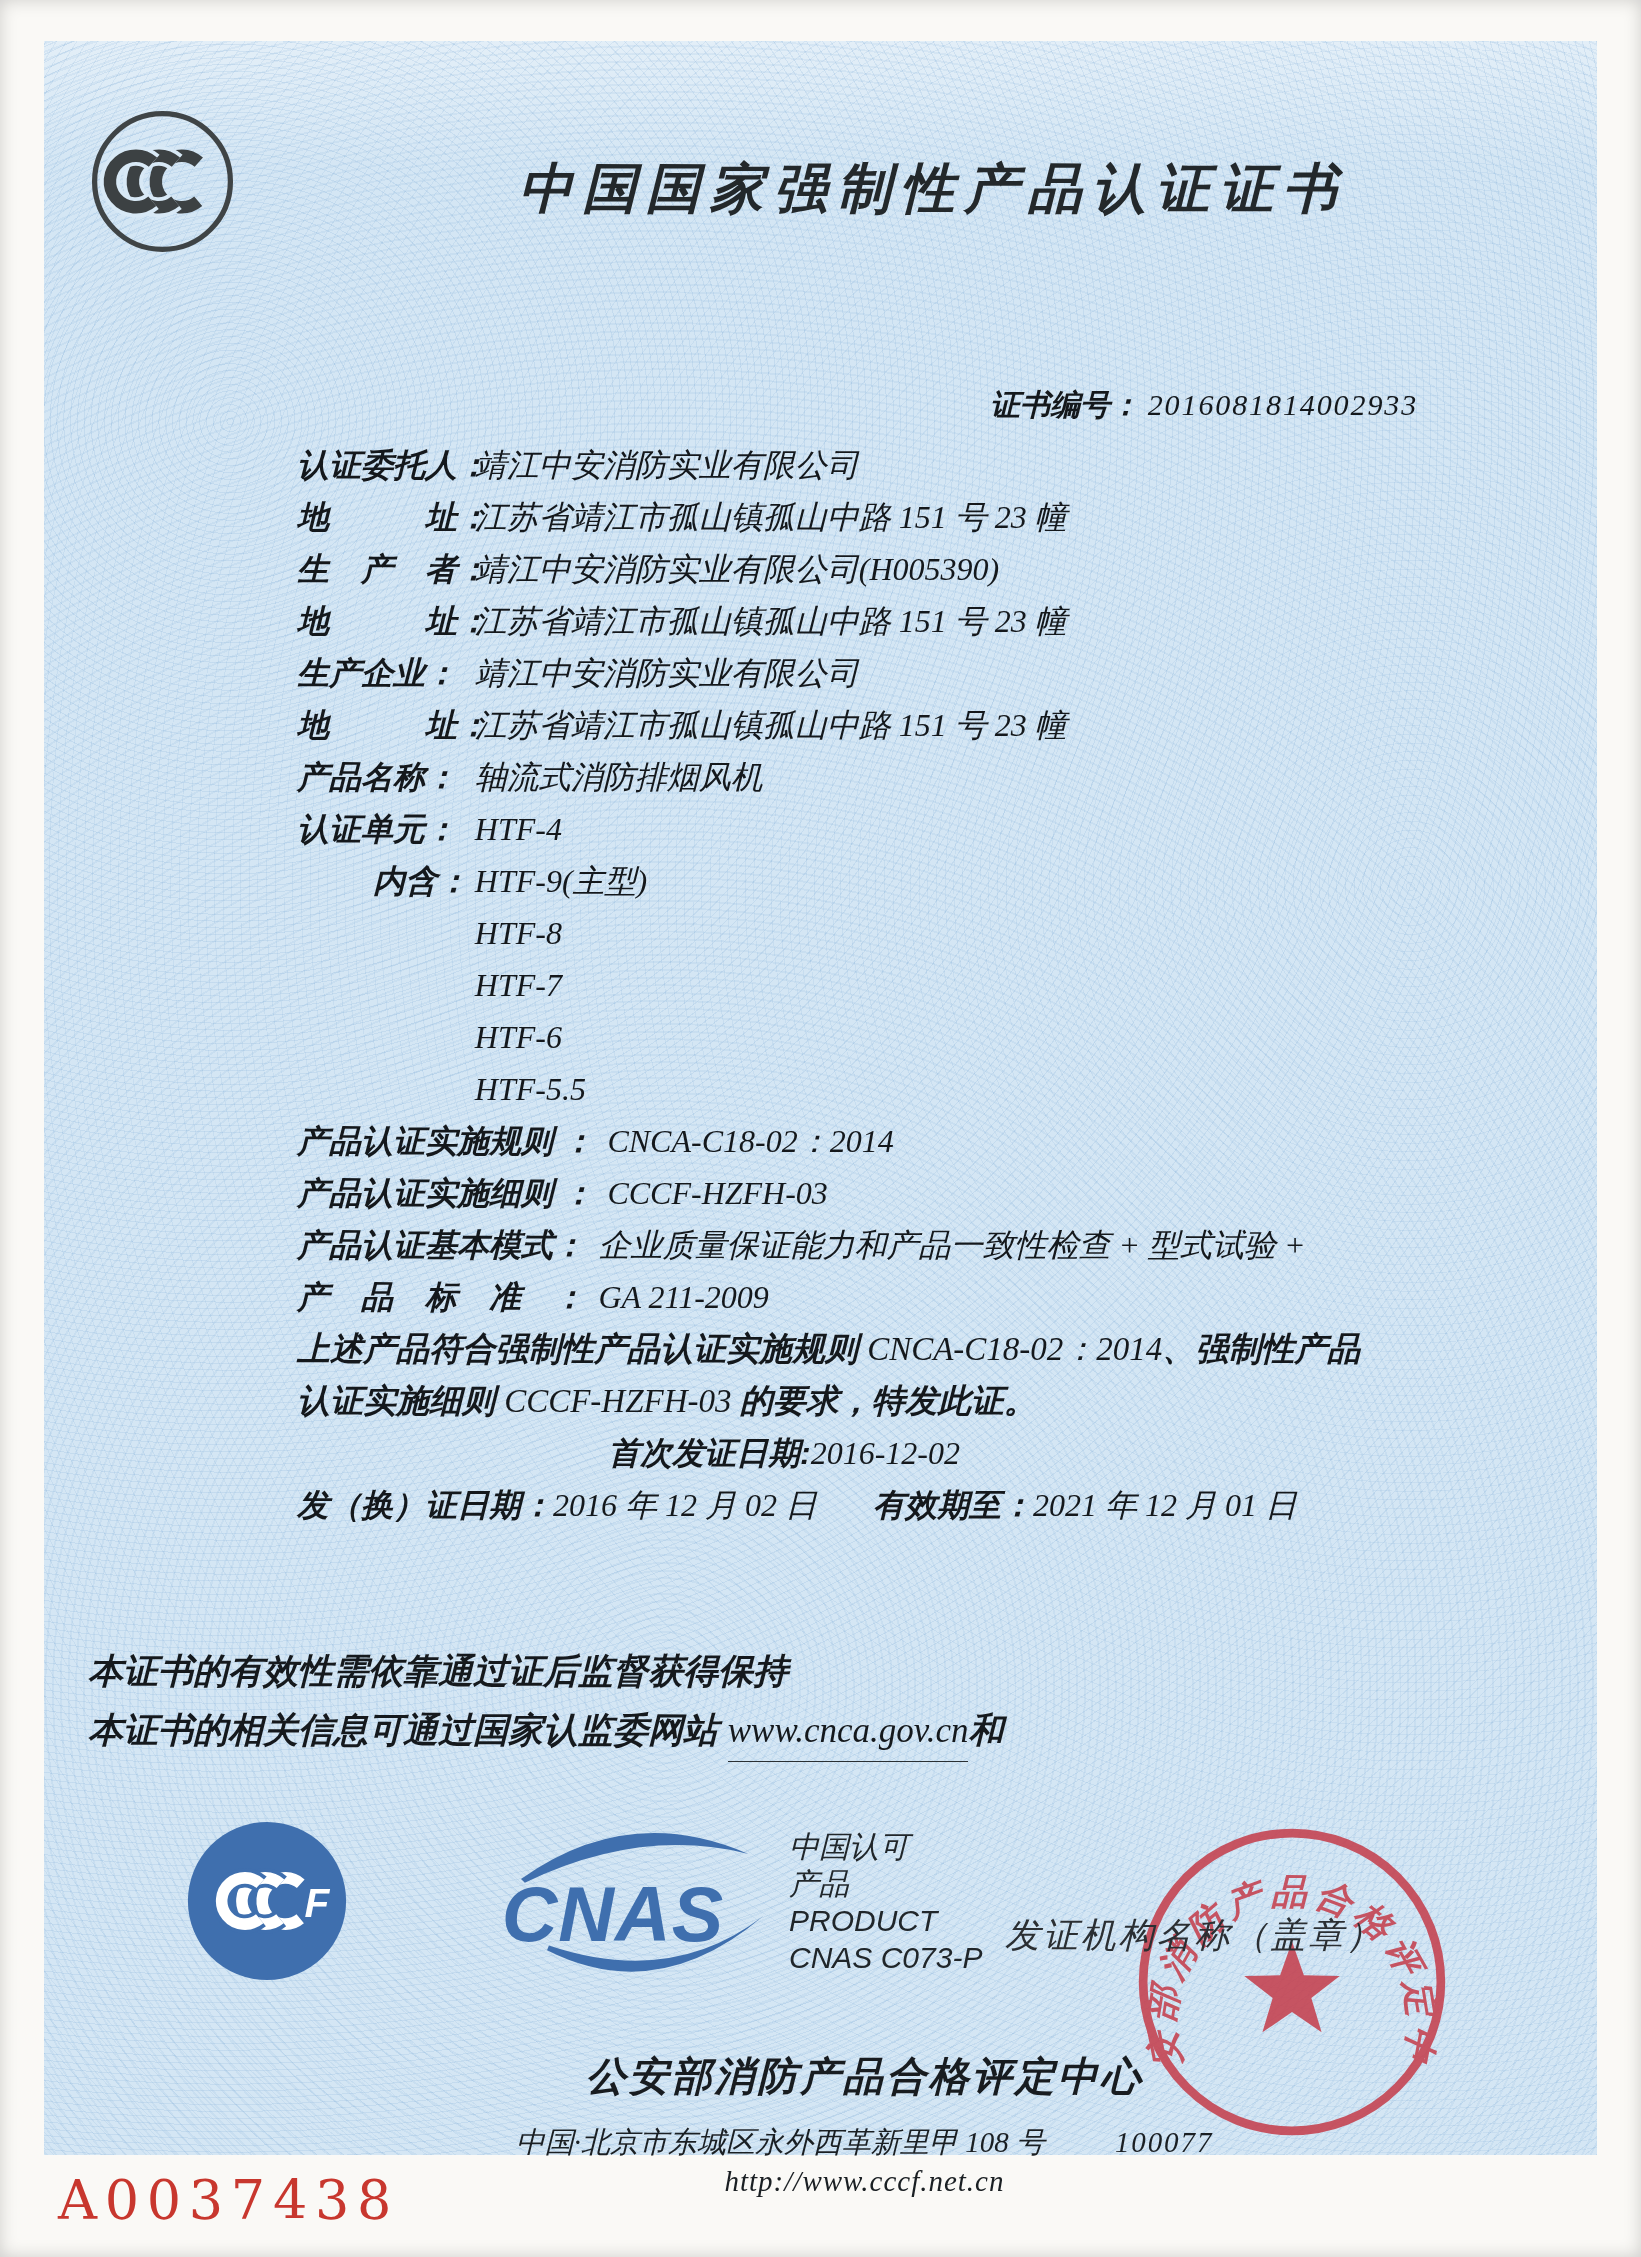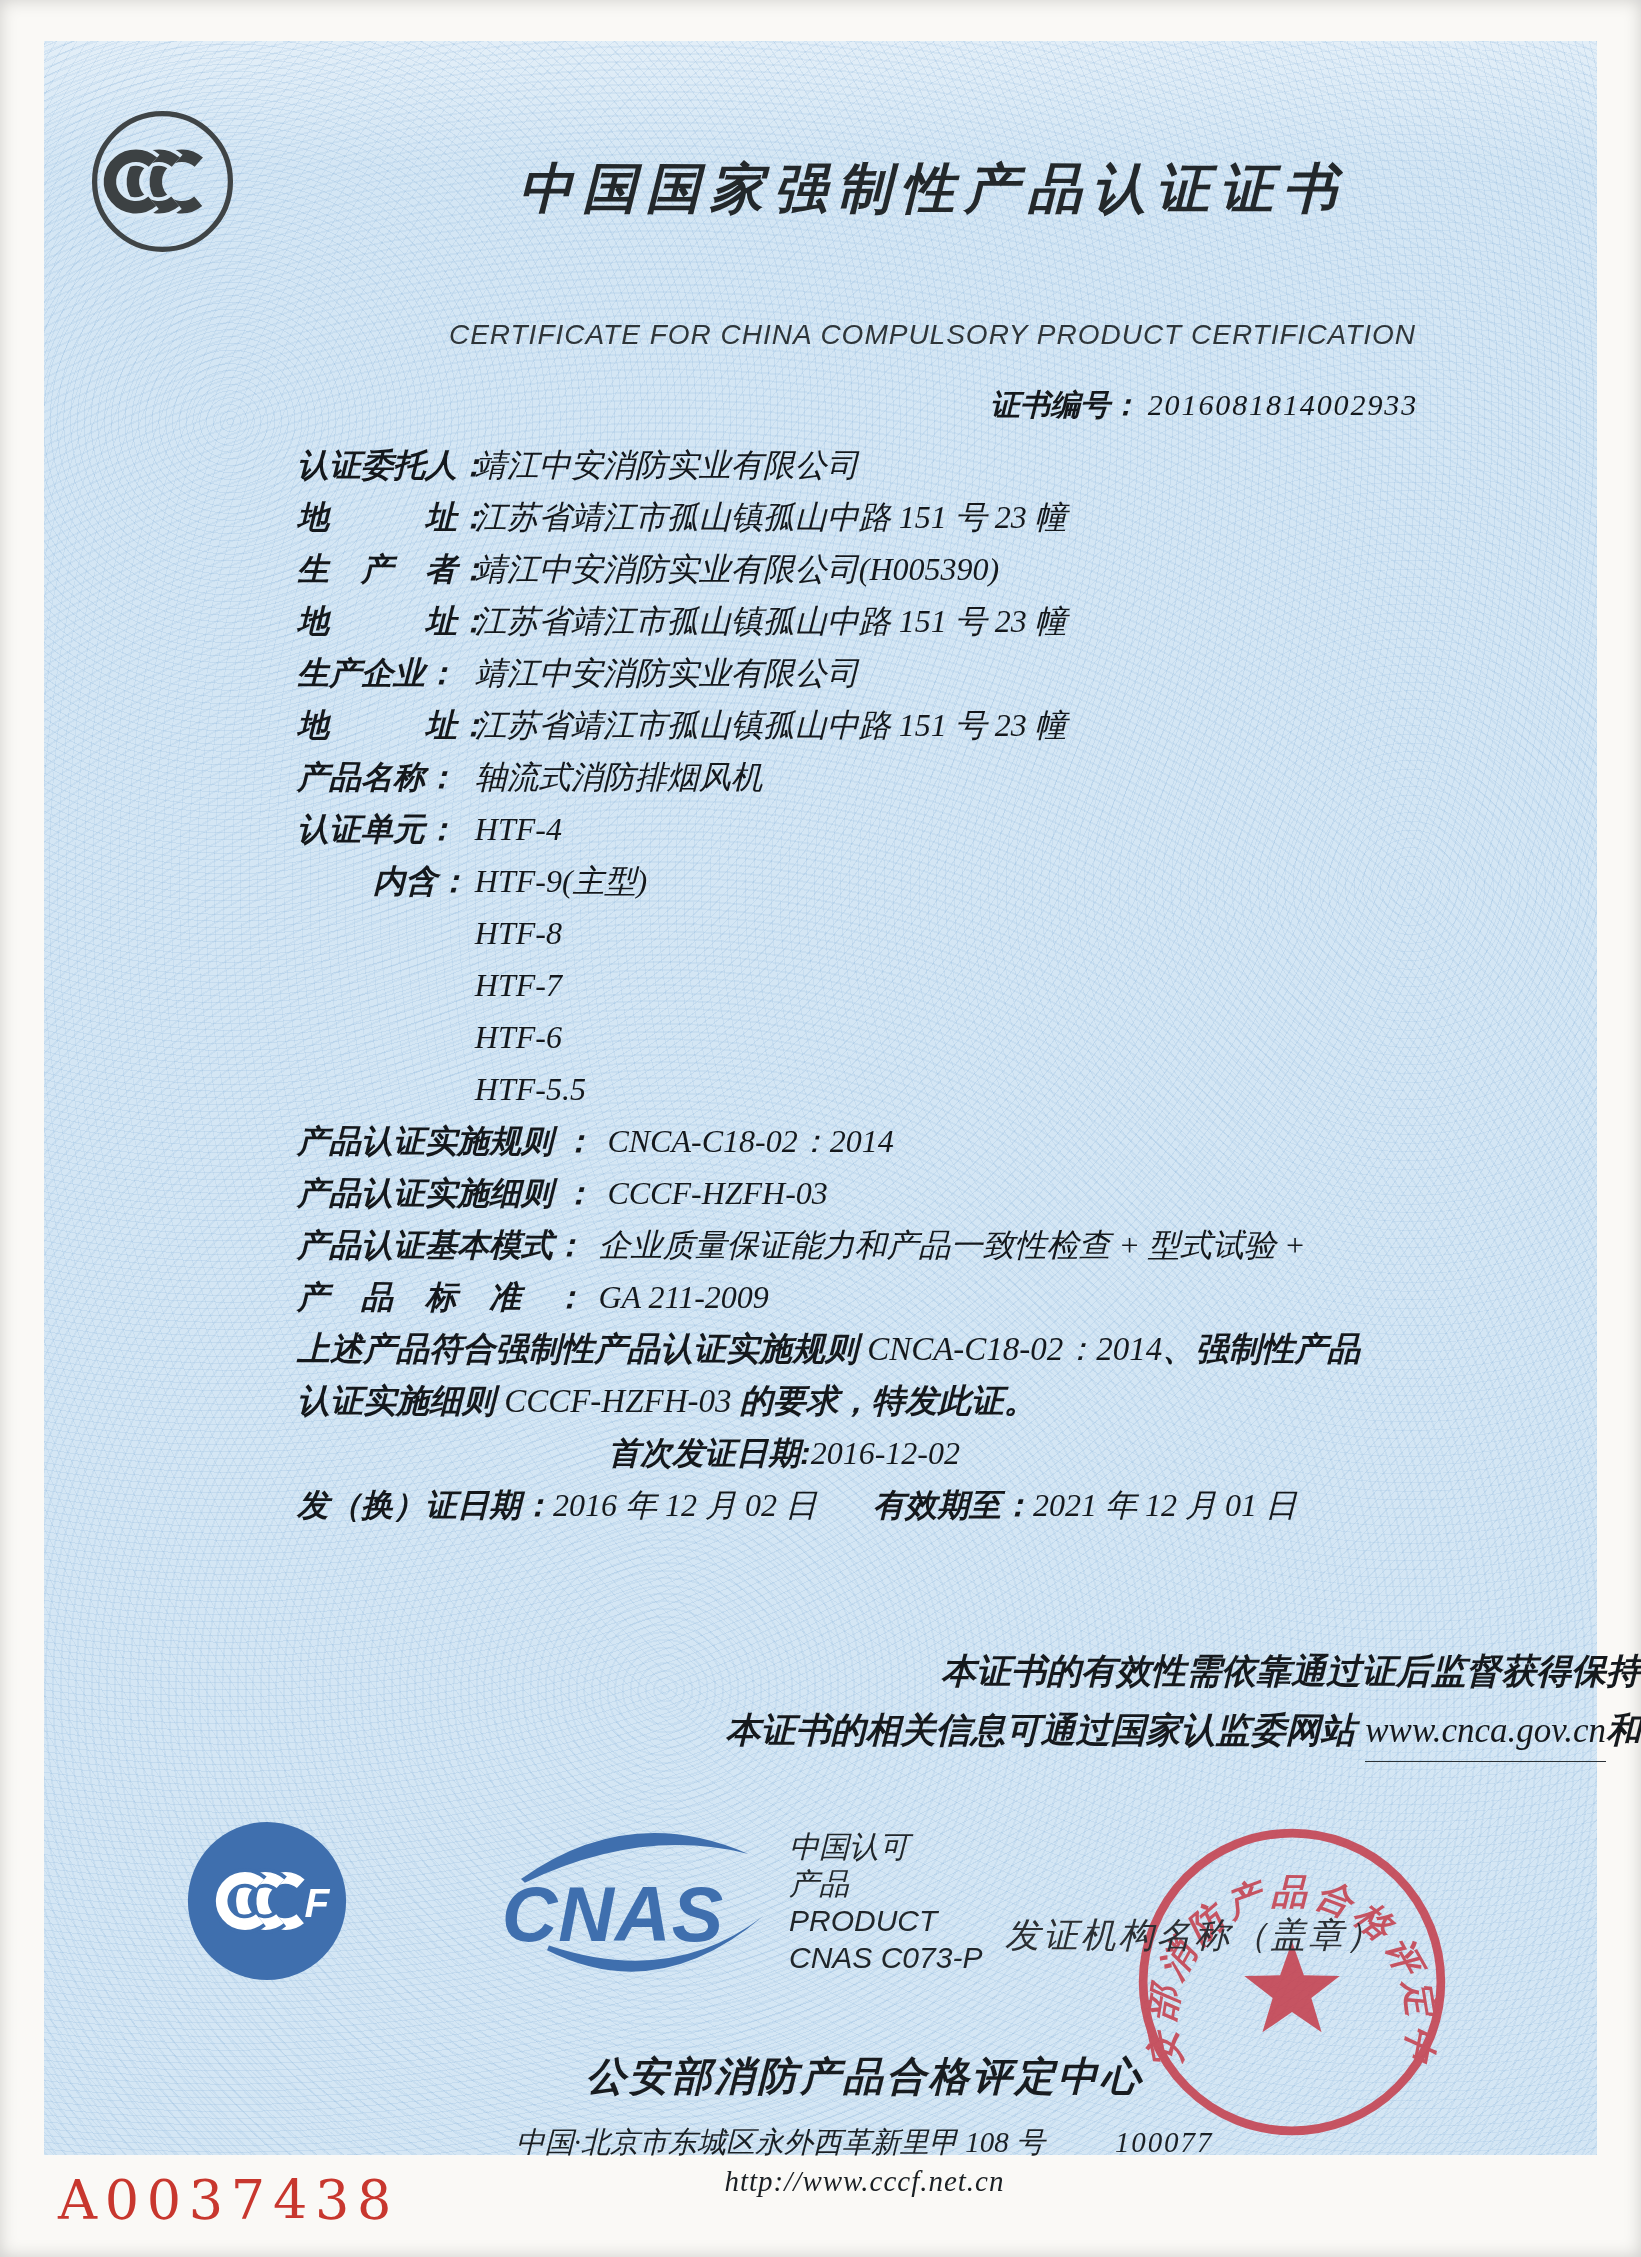--- a/index.html
+++ b/index.html
@@ -32,21 +32,21 @@
   .lbl.right{text-align:right;}
   .v{font-family:"Liberation Serif",serif;}
   .b{font-family:"Liberation Sans",sans-serif;font-weight:700;}
   .val{margin-left:5.8px;}
   .rule-lbl{font-family:"Liberation Sans",sans-serif;font-weight:700;}
   .rule-val{font-family:"Liberation Serif",serif;margin-left:13.5px;}
   .stmt{font-size:33px;}
   .first-issue{margin-left:311px;}
   .gap-left{margin-left:56px;}
 
-  .note{left:44px;width:1553px;text-align:right;font-size:35px;color:#15191d;}
+  .note{left:44px;width:1553px;text-align:left;font-size:35px;color:#15191d;}
   .note .url{font-family:"Liberation Serif",serif;border-bottom:1.9px solid #2a3034;padding-bottom:11px;}
   .n1{top:1607px;} .n2{top:1666px;} .n3{top:1726px;}
 
   .cccf-svg{left:141px;top:1778px;}
   .cnas-svg{left:450px;top:1782px;}
   .cnas-caption{left:745px;top:1787px;font-family:"Liberation Sans",sans-serif;
                 font-size:30px;line-height:37px;color:#20262a;}
   .seal-label{left:961px;top:1871px;font-size:35px;letter-spacing:2.9px;color:#2b2f33;z-index:3;}
   .stamp-svg{left:1074px;top:1767px;z-index:2;opacity:.88;}
   .issuer{left:44px;top:2008px;width:1553px;text-align:center;
@@ -69,21 +69,20 @@
       <g fill="none">
         <circle cx="100" cy="80" r="27" stroke="#3c4143" stroke-width="13" stroke-dasharray="122.4 47.2" transform="rotate(50 100 80)"></circle>
         <circle cx="76" cy="80" r="27" stroke="#d8e9f6" stroke-width="21" stroke-dasharray="122.4 47.2" transform="rotate(50 76 80)"></circle>
         <circle cx="76" cy="80" r="27" stroke="#3c4143" stroke-width="13" stroke-dasharray="122.4 47.2" transform="rotate(50 76 80)"></circle>
         <circle cx="52" cy="80" r="27" stroke="#d8e9f6" stroke-width="21" stroke-dasharray="122.4 47.2" transform="rotate(50 52 80)"></circle>
         <circle cx="52" cy="80" r="27" stroke="#3c4143" stroke-width="13" stroke-dasharray="122.4 47.2" transform="rotate(50 52 80)"></circle>
       </g>
     </svg>
 
     <div class="abs title-cn">中国国家强制性产品认证证书</div>
-    <div class="abs title-en">CERTIFICATE FOR CHINA COMPULSORY PRODUCT CERTIFICATION</div>
 
     <div class="abs certno">
       <span class="b">证书编号：</span><span class="num v">2016081814002933</span>
     </div>
 
     <div class="abs content">
       <div class="row">
         <span class="lbl">认证委托人：</span><span class="v val">靖江中安消防实业有限公司</span>
       </div>
       <div class="row">

